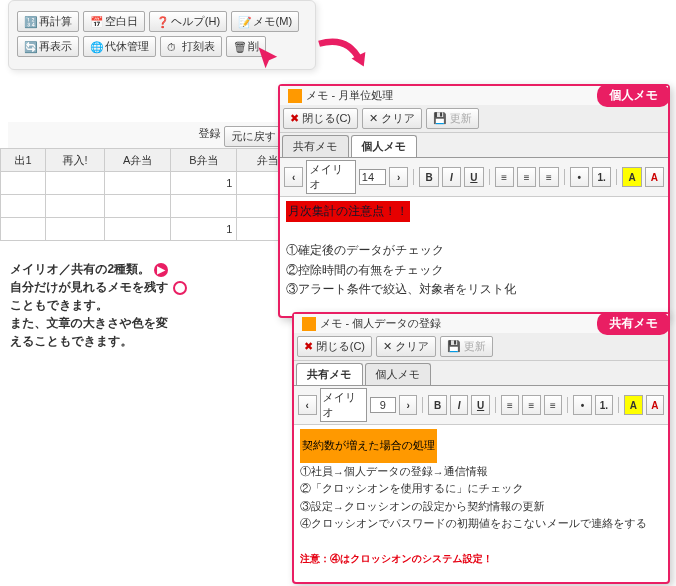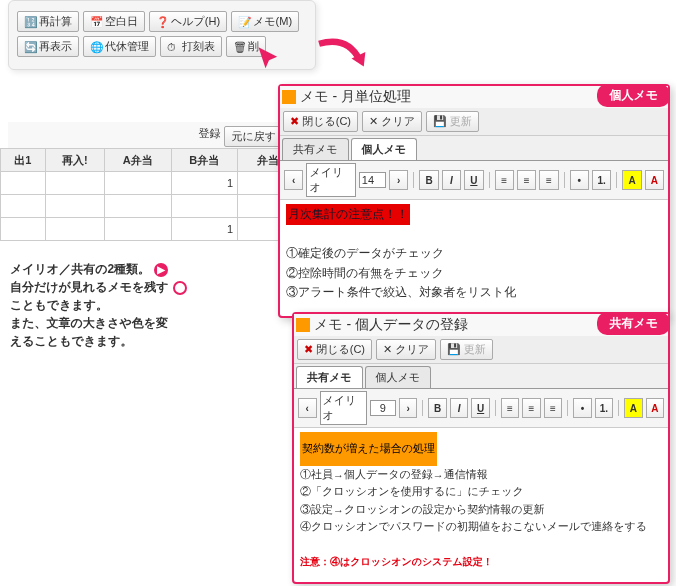--- a/index.html
+++ b/index.html
@@ -6,29 +6,29 @@
 .btn{display:inline-flex;align-items:center;gap:3px;padding:2px 6px;border:1px solid #aaa;background:linear-gradient(#fff,#e8e8e8);border-radius:2px;cursor:pointer;font-size:11px}
 .btn .ic{width:12px;height:12px}
 .toolbar-area{position:absolute;left:8px;top:0;width:290px;background:#f5f5f5;border:1px solid #ddd;border-radius:6px;padding:10px 8px 8px 8px;box-shadow:2px 2px 6px rgba(0,0,0,.1)}
 .tb-row{display:flex;gap:4px;margin-bottom:4px;flex-wrap:wrap}
 .arrow{position:absolute;left:255px;top:45px;width:28px;height:28px}
 .cursor{fill:#e91e63}
 .big-arrow{position:absolute;left:315px;top:30px;width:65px;height:60px}
 .reg-bar{position:absolute;left:8px;top:122px;width:300px;padding:4px;display:flex;justify-content:flex-end;gap:4px;border-bottom:1px solid #ccc;background:#f8f8f8}
 .grid{position:absolute;left:0;top:148px;width:310px;border-collapse:collapse;font-size:11px}
 .grid th,.grid td{border:1px solid #ccc;padding:2px 4px;height:18px;text-align:center;background:#fff}
-.grid th{background:#f0f0f0;font-weight:bold}
+.grid th{background:#f0f0f0;font-weight:normal}
 .grid td.n{text-align:right}
 .explain{position:absolute;left:10px;top:260px;width:240px;font-size:12px;line-height:1.5;font-weight:bold}
 .bullet{display:inline-block;width:14px;height:14px;border-radius:50%;background:#e91e63;color:#fff;text-align:center;font-size:10px;line-height:14px;vertical-align:middle;margin-left:4px}
 .bullet.o{background:#fff;border:2px solid #e91e63;box-sizing:border-box;line-height:10px}
 .memo-win{position:absolute;border:2px solid #e91e63;border-radius:4px;background:#fff;box-shadow:3px 3px 8px rgba(0,0,0,.2)}
 .memo-win.personal{left:278px;top:84px;width:388px;height:230px}
 .memo-win.shared{left:292px;top:312px;width:374px;height:268px}
-.titlebar{display:flex;align-items:center;background:#f8f8f8;padding:2px 2px;font-size:14px}
+.titlebar{display:flex;align-items:center;background:#f8f8f8;padding:2px 8px;font-size:11px}
 .titlebar .ico{width:14px;height:14px;background:#f90;margin-right:4px}
 .badge{position:absolute;right:-2px;top:-2px;background:#e91e63;color:#fff;font-weight:bold;font-size:12px;padding:3px 12px;border-radius:10px}
 .win-toolbar{display:flex;gap:4px;padding:3px;border-bottom:1px solid #ccc;background:#eee}
 .win-toolbar .btn{font-size:11px}
 .btn.disabled{color:#aaa}
 .tabs{display:flex;border-bottom:1px solid #999;background:#f0f0f0;padding:2px 2px 0 2px}
 .tab{padding:3px 10px;border:1px solid #999;border-bottom:none;background:#e8e8e8;margin-right:2px;border-radius:3px 3px 0 0;cursor:pointer;font-size:11px}
 .tab.active{background:#fff;font-weight:bold}
 .fmt-bar{display:flex;align-items:center;gap:3px;padding:2px 4px;border-bottom:1px solid #ccc;background:#f5f5f5;font-size:11px;flex-wrap:nowrap;overflow:hidden}
 .fmt-bar .sel{border:1px solid #999;padding:1px 2px;background:#fff}

